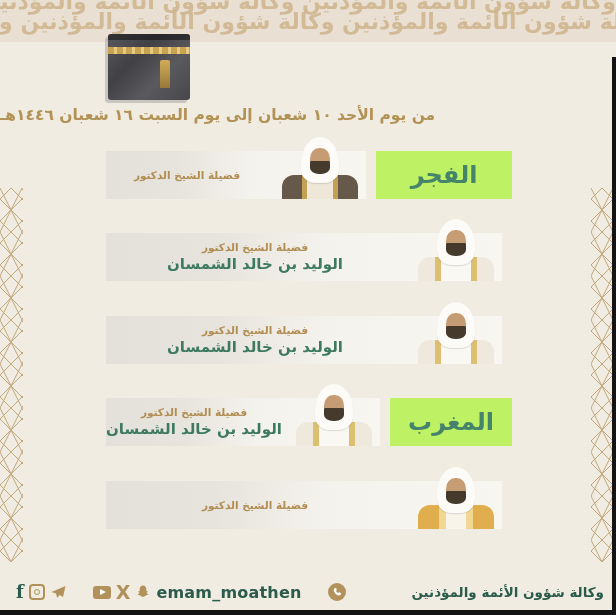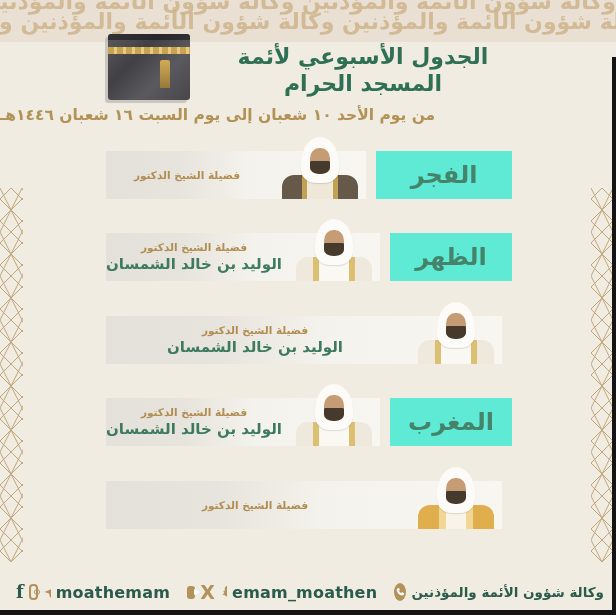--- a/index.html
+++ b/index.html
@@ -27,21 +27,21 @@
     color:#2f7054;font-weight:bold;font-size:22px;line-height:1.25;direction:rtl;text-align:center;}
   
   .date{position:absolute;left:0;top:106px;width:616px;text-align:left;direction:rtl;
     color:#b29255;font-weight:bold;font-size:15.5px;}
   
   .geo{position:absolute;top:188px;}
   .geo.left{left:0;}
   .geo.right{right:2px;}
   
   .row{position:absolute;left:106px;width:406px;height:48px;display:flex;direction:rtl;}
-  .prayer-box{width:136px;height:48px;background:#5eead4;display:flex;align-items:center;justify-content:center;}
+  .prayer-box{width:136px;height:48px;background:#bef264;display:flex;align-items:center;justify-content:center;}
   .prayer-text{color:#45836a;font-weight:bold;font-size:24px;}
   .imam-card{flex:1;margin-left:0;margin-right:10px;height:48px;position:relative;display:flex;direction:rtl;
     background:linear-gradient(270deg,#f8f6f1 0%,#f4f2ec 45%,#e6e4dc 72%,#e3e1da 100%);}
   .card-text{flex:1;display:flex;flex-direction:column;align-items:center;justify-content:center;padding-right:6px;}
   .honorific{color:#b28d52;font-weight:bold;font-size:10.5px;line-height:14px;}
   .imam-name{color:#3d7a60;font-weight:bold;font-size:15px;line-height:20px;white-space:nowrap;}
   
   .photo{width:92px;height:48px;position:relative;}
   .shoulders{position:absolute;bottom:0;left:8px;width:76px;height:24px;border-radius:12px 12px 0 0;}
   .photo[data-variant="brown"] .shoulders{background:linear-gradient(90deg,#665949 0 26%,#c2a054 26% 33%,#efe8d8 33% 67%,#c2a054 67% 74%,#665949 74% 100%);}
@@ -80,21 +80,20 @@
   </div>
 
   <div class="kaaba">
     <div class="kaaba-cube">
       <div class="kaaba-top"></div>
       <div class="kaaba-band"></div>
       <div class="kaaba-door"></div>
     </div>
   </div>
 
-  <div class="title">الجدول الأسبوعي لأئمة المسجد الحرام</div>
   <div class="date">من يوم الأحد ١٠ شعبان إلى يوم السبت ١٦ شعبان ١٤٤٦هـ</div>
 
   <svg class="geo left" width="23" height="374">
     <defs>
       <pattern id="geoL" width="22" height="44" patternUnits="userSpaceOnUse">
         <g stroke="#c2a67b" stroke-width="1" fill="none">
           <path d="M11 0 L22 11 L11 22 L0 11 Z"></path>
           <path d="M11 22 L22 33 L11 44 L0 33 Z"></path>
           <path d="M0 0 L22 44 M22 0 L0 44"></path>
         </g>
@@ -128,23 +127,20 @@
           <div class="beard"></div>
         </div>
       </div>
       <div class="card-text">
         <div class="honorific">فضيلة الشيخ الدكتور</div>
       </div>
     </div>
   </div>
 
   <div class="row" style="top:233px">
-    <div class="prayer-box">
-      <span class="prayer-text">الظهر</span>
-    </div>
     <div class="imam-card">
       <div class="photo" data-variant="white">
         <div class="shoulders"></div>
         <div class="head">
           <div class="ghutra"></div>
           <div class="face"></div>
           <div class="beard"></div>
         </div>
       </div>
       <div class="card-text">
@@ -208,21 +204,20 @@
   </div>
 
   <div class="footer">
     <span class="icon-f">f</span>
     <span class="icon-ig">
         <i></i>
       </span>
     <svg width="17" height="16">
       <path d="M15.5 2 L1.5 8 L6 9.6 L7.2 14 L9.6 11 L13 13 Z" fill="#b2925a"></path>
     </svg>
-    <span class="handle">moathemam</span>
     <span class="sp"></span>
     <span class="icon-yt">
         <i></i>
       </span>
     <span class="icon-x">X</span>
     <svg width="16" height="16">
       <path d="M8 1.6 C5.7 1.6 4.7 3.5 4.7 5.4 L4.7 7 C4.2 7.3 3.2 7.2 3.2 7.8 C3.2 8.4 4.4 8.3 4.4 9 C4.4 9.7 2.7 9.8 2.7 10.5 C2.7 11.1 4.7 11.1 5.5 11.7 C6.2 12.2 6.9 12.7 8 12.7 C9.1 12.7 9.8 12.2 10.5 11.7 C11.3 11.1 13.3 11.1 13.3 10.5 C13.3 9.8 11.6 9.7 11.6 9 C11.6 8.3 12.8 8.4 12.8 7.8 C12.8 7.2 11.8 7.3 11.3 7 L11.3 5.4 C11.3 3.5 10.3 1.6 8 1.6 Z" fill="#b2925a"></path>
     </svg>
     <span class="handle">emam_moathen</span>
     <span class="sp"></span>

